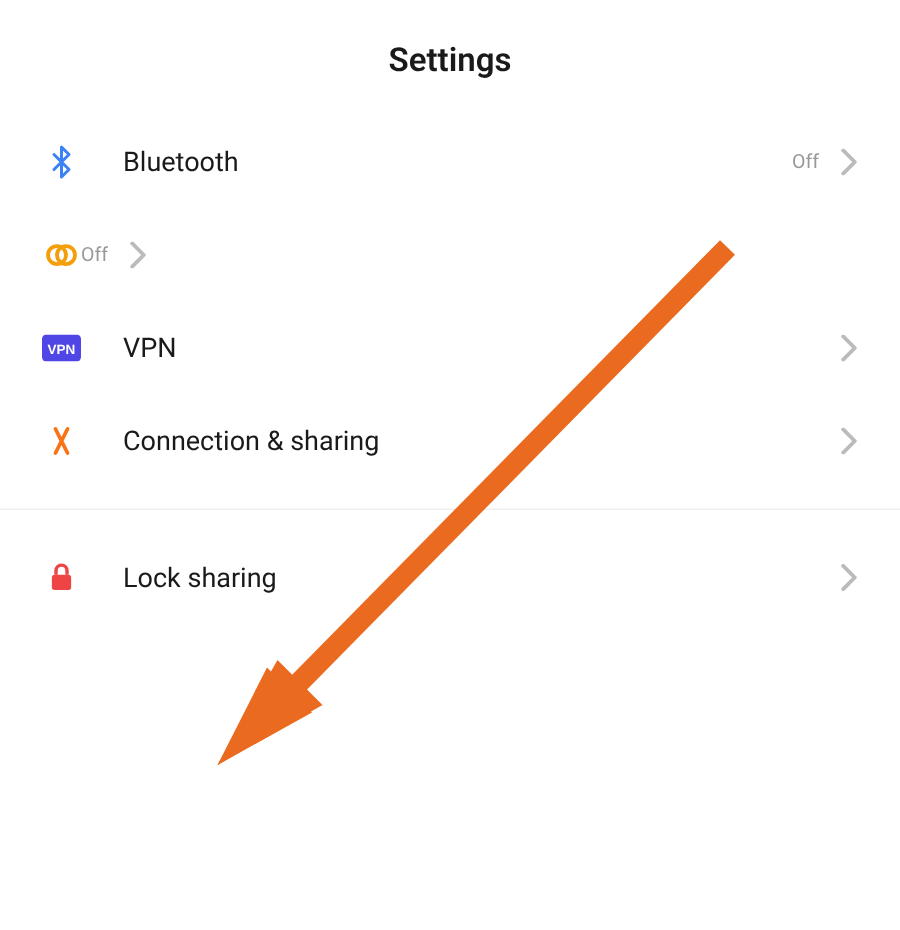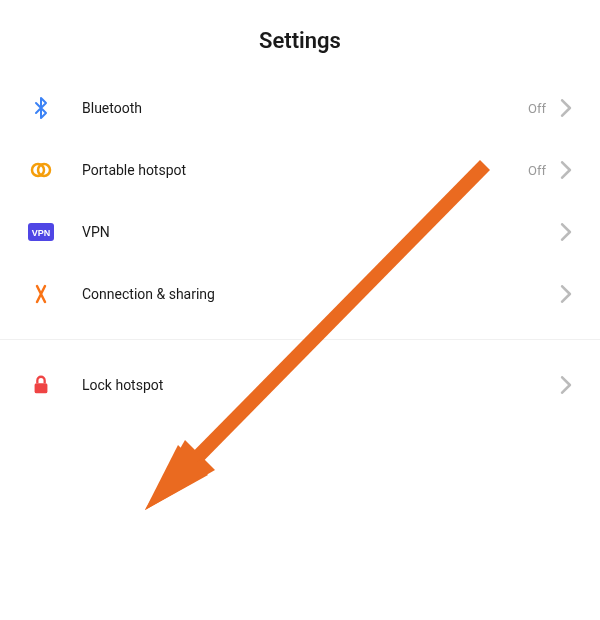--- a/index.html
+++ b/index.html
@@ -36,21 +36,21 @@
     .item-icon {
       width: 26px;
       height: 26px;
       display: flex;
       align-items: center;
       justify-content: center;
       flex-shrink: 0;
     }
     .item-label {
       flex-grow: 1;
-      font-size: 14px;
+      font-size: 18px;
       color: #1a1a1a;
       font-weight: 400;
       margin-left: 28px;
     }
     .item-status {
       font-size: 13px;
       color: #999;
       margin-right: 14px;
     }
     .chevron {
@@ -94,21 +94,20 @@
     </span>
   </div>
 
   <div class="settings-item">
     <span class="item-icon">
       <svg width="24" height="24" viewBox="0 0 24 24" fill="none">
           <circle cx="9" cy="12" r="6" stroke="#f59e0b" stroke-width="2.5"></circle>
           <circle cx="15" cy="12" r="6" stroke="#f59e0b" stroke-width="2.5"></circle>
         </svg>
     </span>
-    <span class="item-label">Portable hotspot</span>
     <span class="item-status">Off</span>
     <span class="chevron">
       <svg width="12" height="18" viewBox="0 0 8 14" fill="none">
           <path d="M1 1l6 6-6 6" stroke="#bbb" stroke-width="2" stroke-linecap="round" stroke-linejoin="round"></path>
         </svg>
     </span>
   </div>
 
   <div class="settings-item">
     <span class="item-icon">
@@ -141,21 +140,21 @@
 
   <div class="divider"></div>
 
   <div class="settings-item">
     <span class="item-icon">
       <svg width="22" height="22" viewBox="0 0 24 24" fill="none">
           <rect x="5" y="10" width="14" height="11" rx="2" fill="#ef4444"></rect>
           <path d="M8 10V7a4 4 0 018 0v3" stroke="#ef4444" stroke-width="2.5" fill="none"></path>
         </svg>
     </span>
-    <span class="item-label">Lock hotspot</span>
+    <span class="item-label">Lock sharing</span>
     <span class="chevron">
       <svg width="12" height="18" viewBox="0 0 8 14" fill="none">
           <path d="M1 1l6 6-6 6" stroke="#bbb" stroke-width="2" stroke-linecap="round" stroke-linejoin="round"></path>
         </svg>
     </span>
   </div>
 
 
 
 </div>

